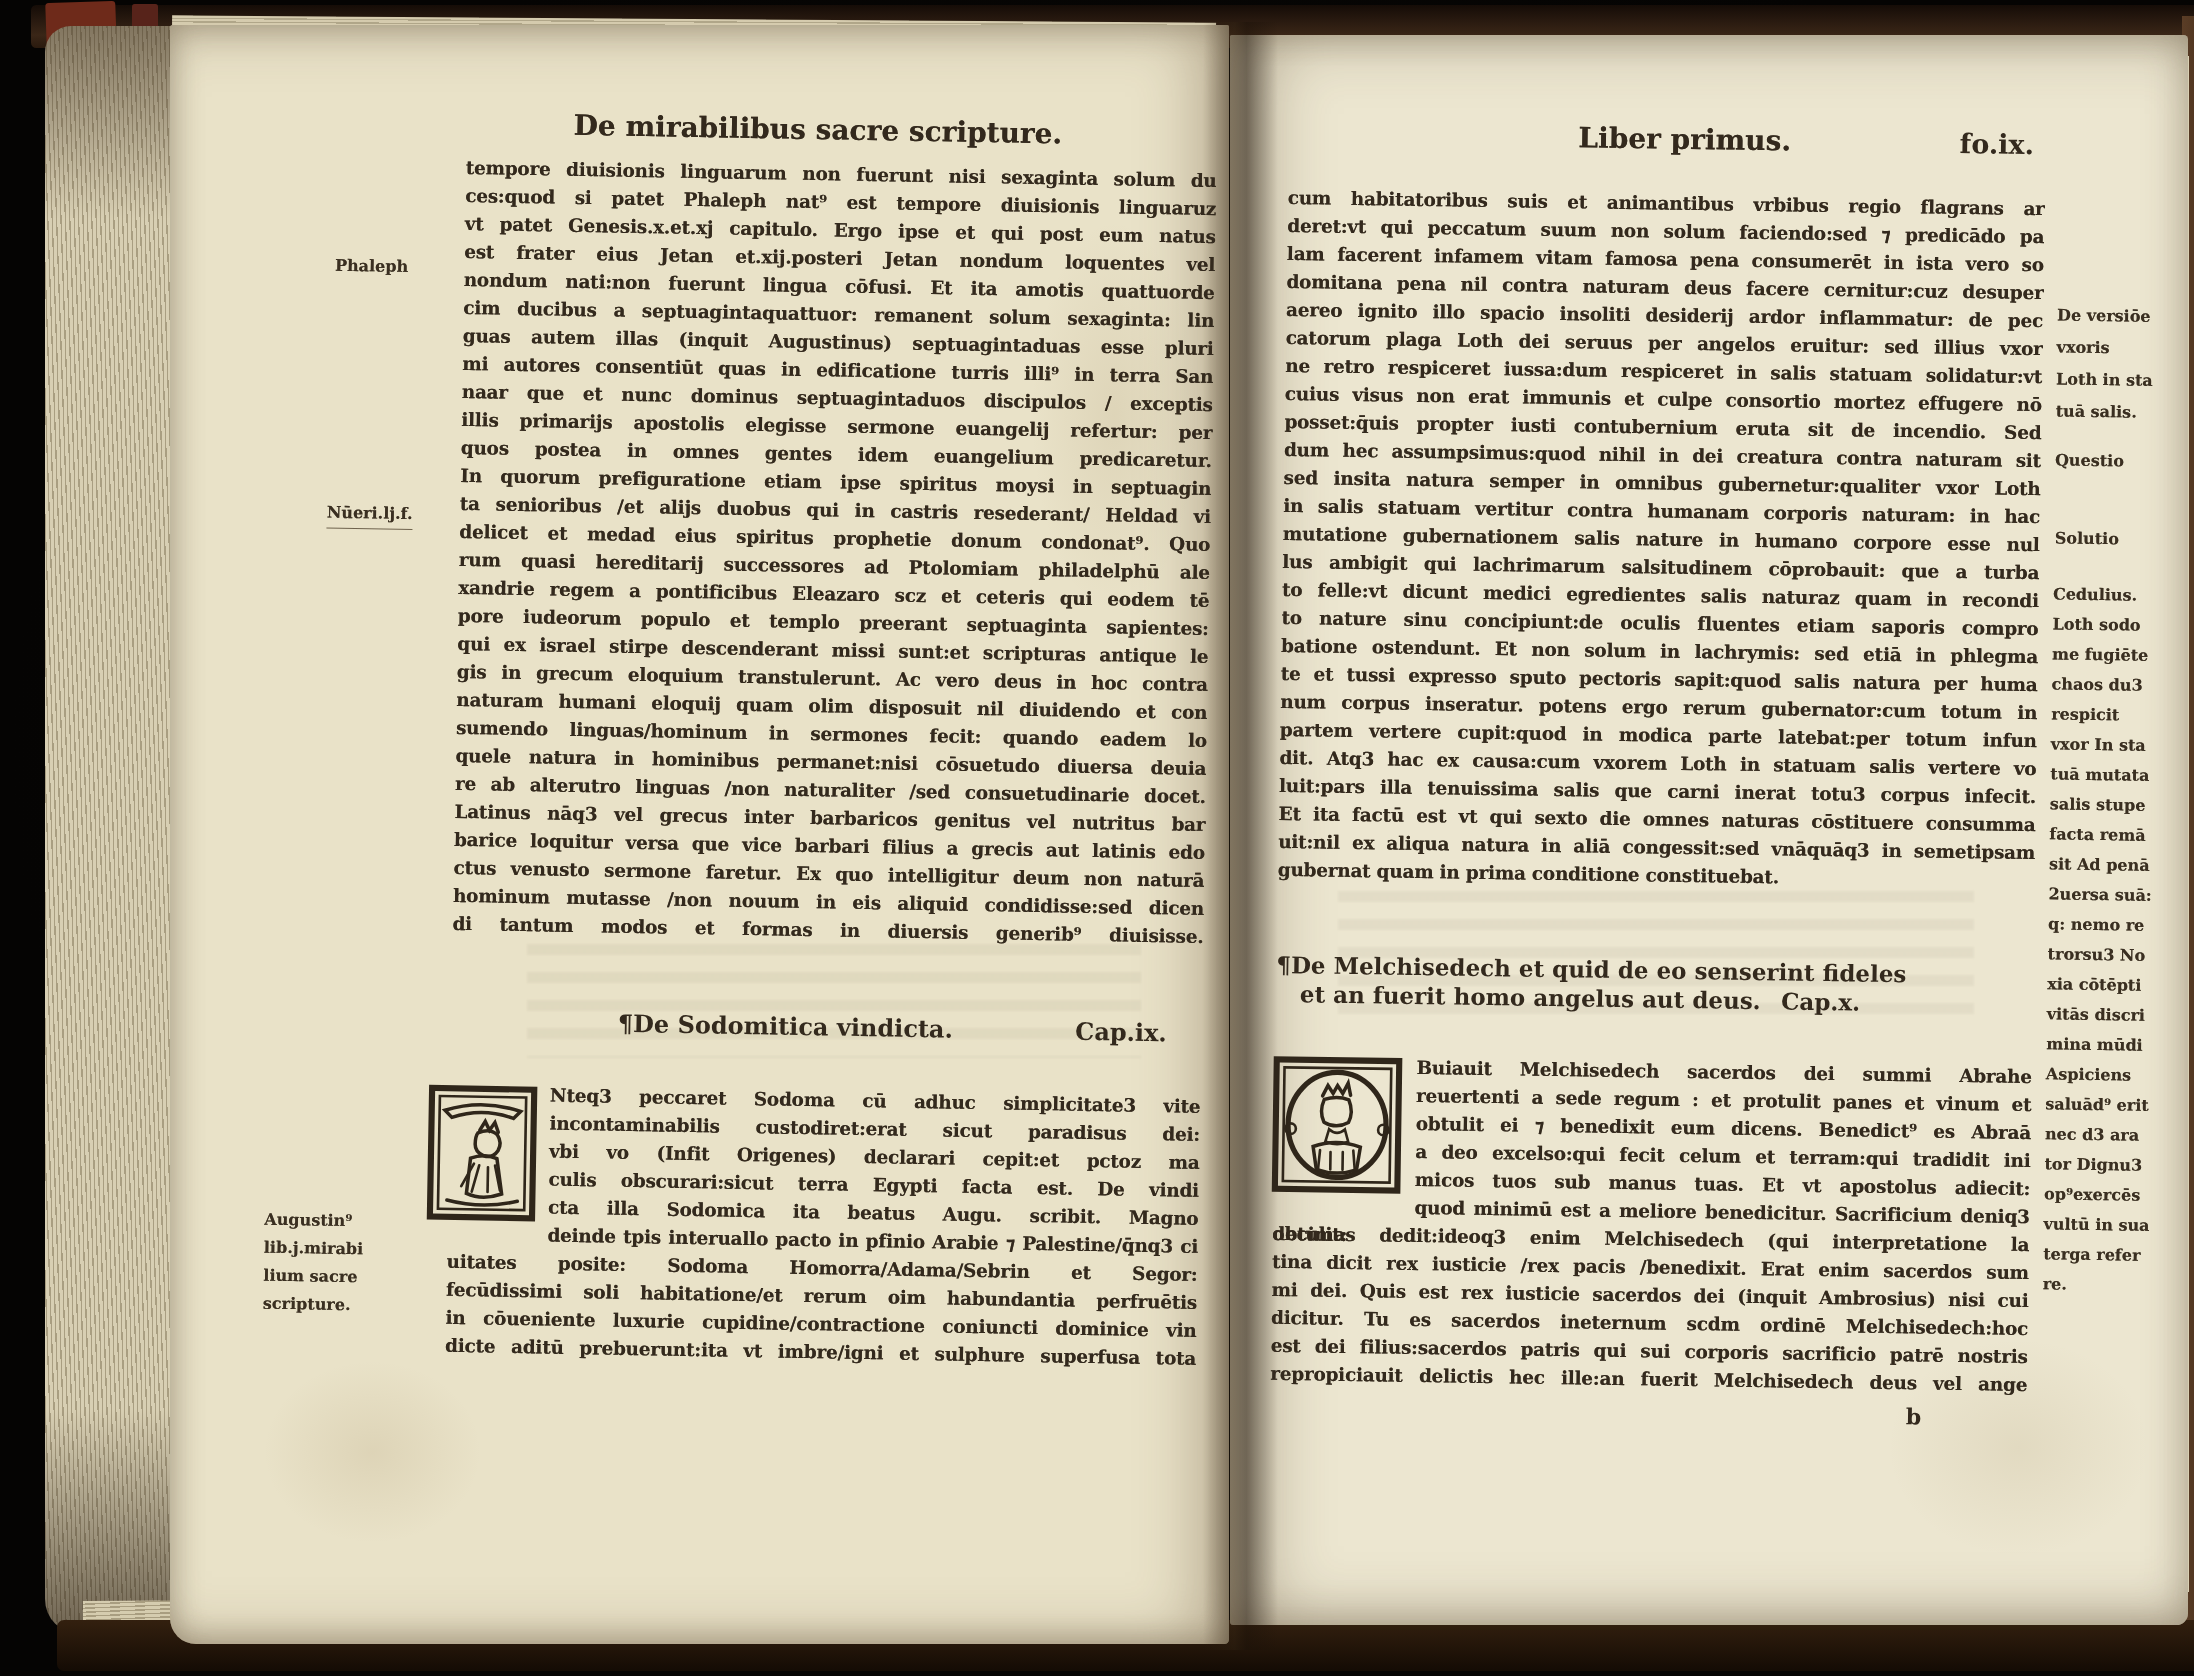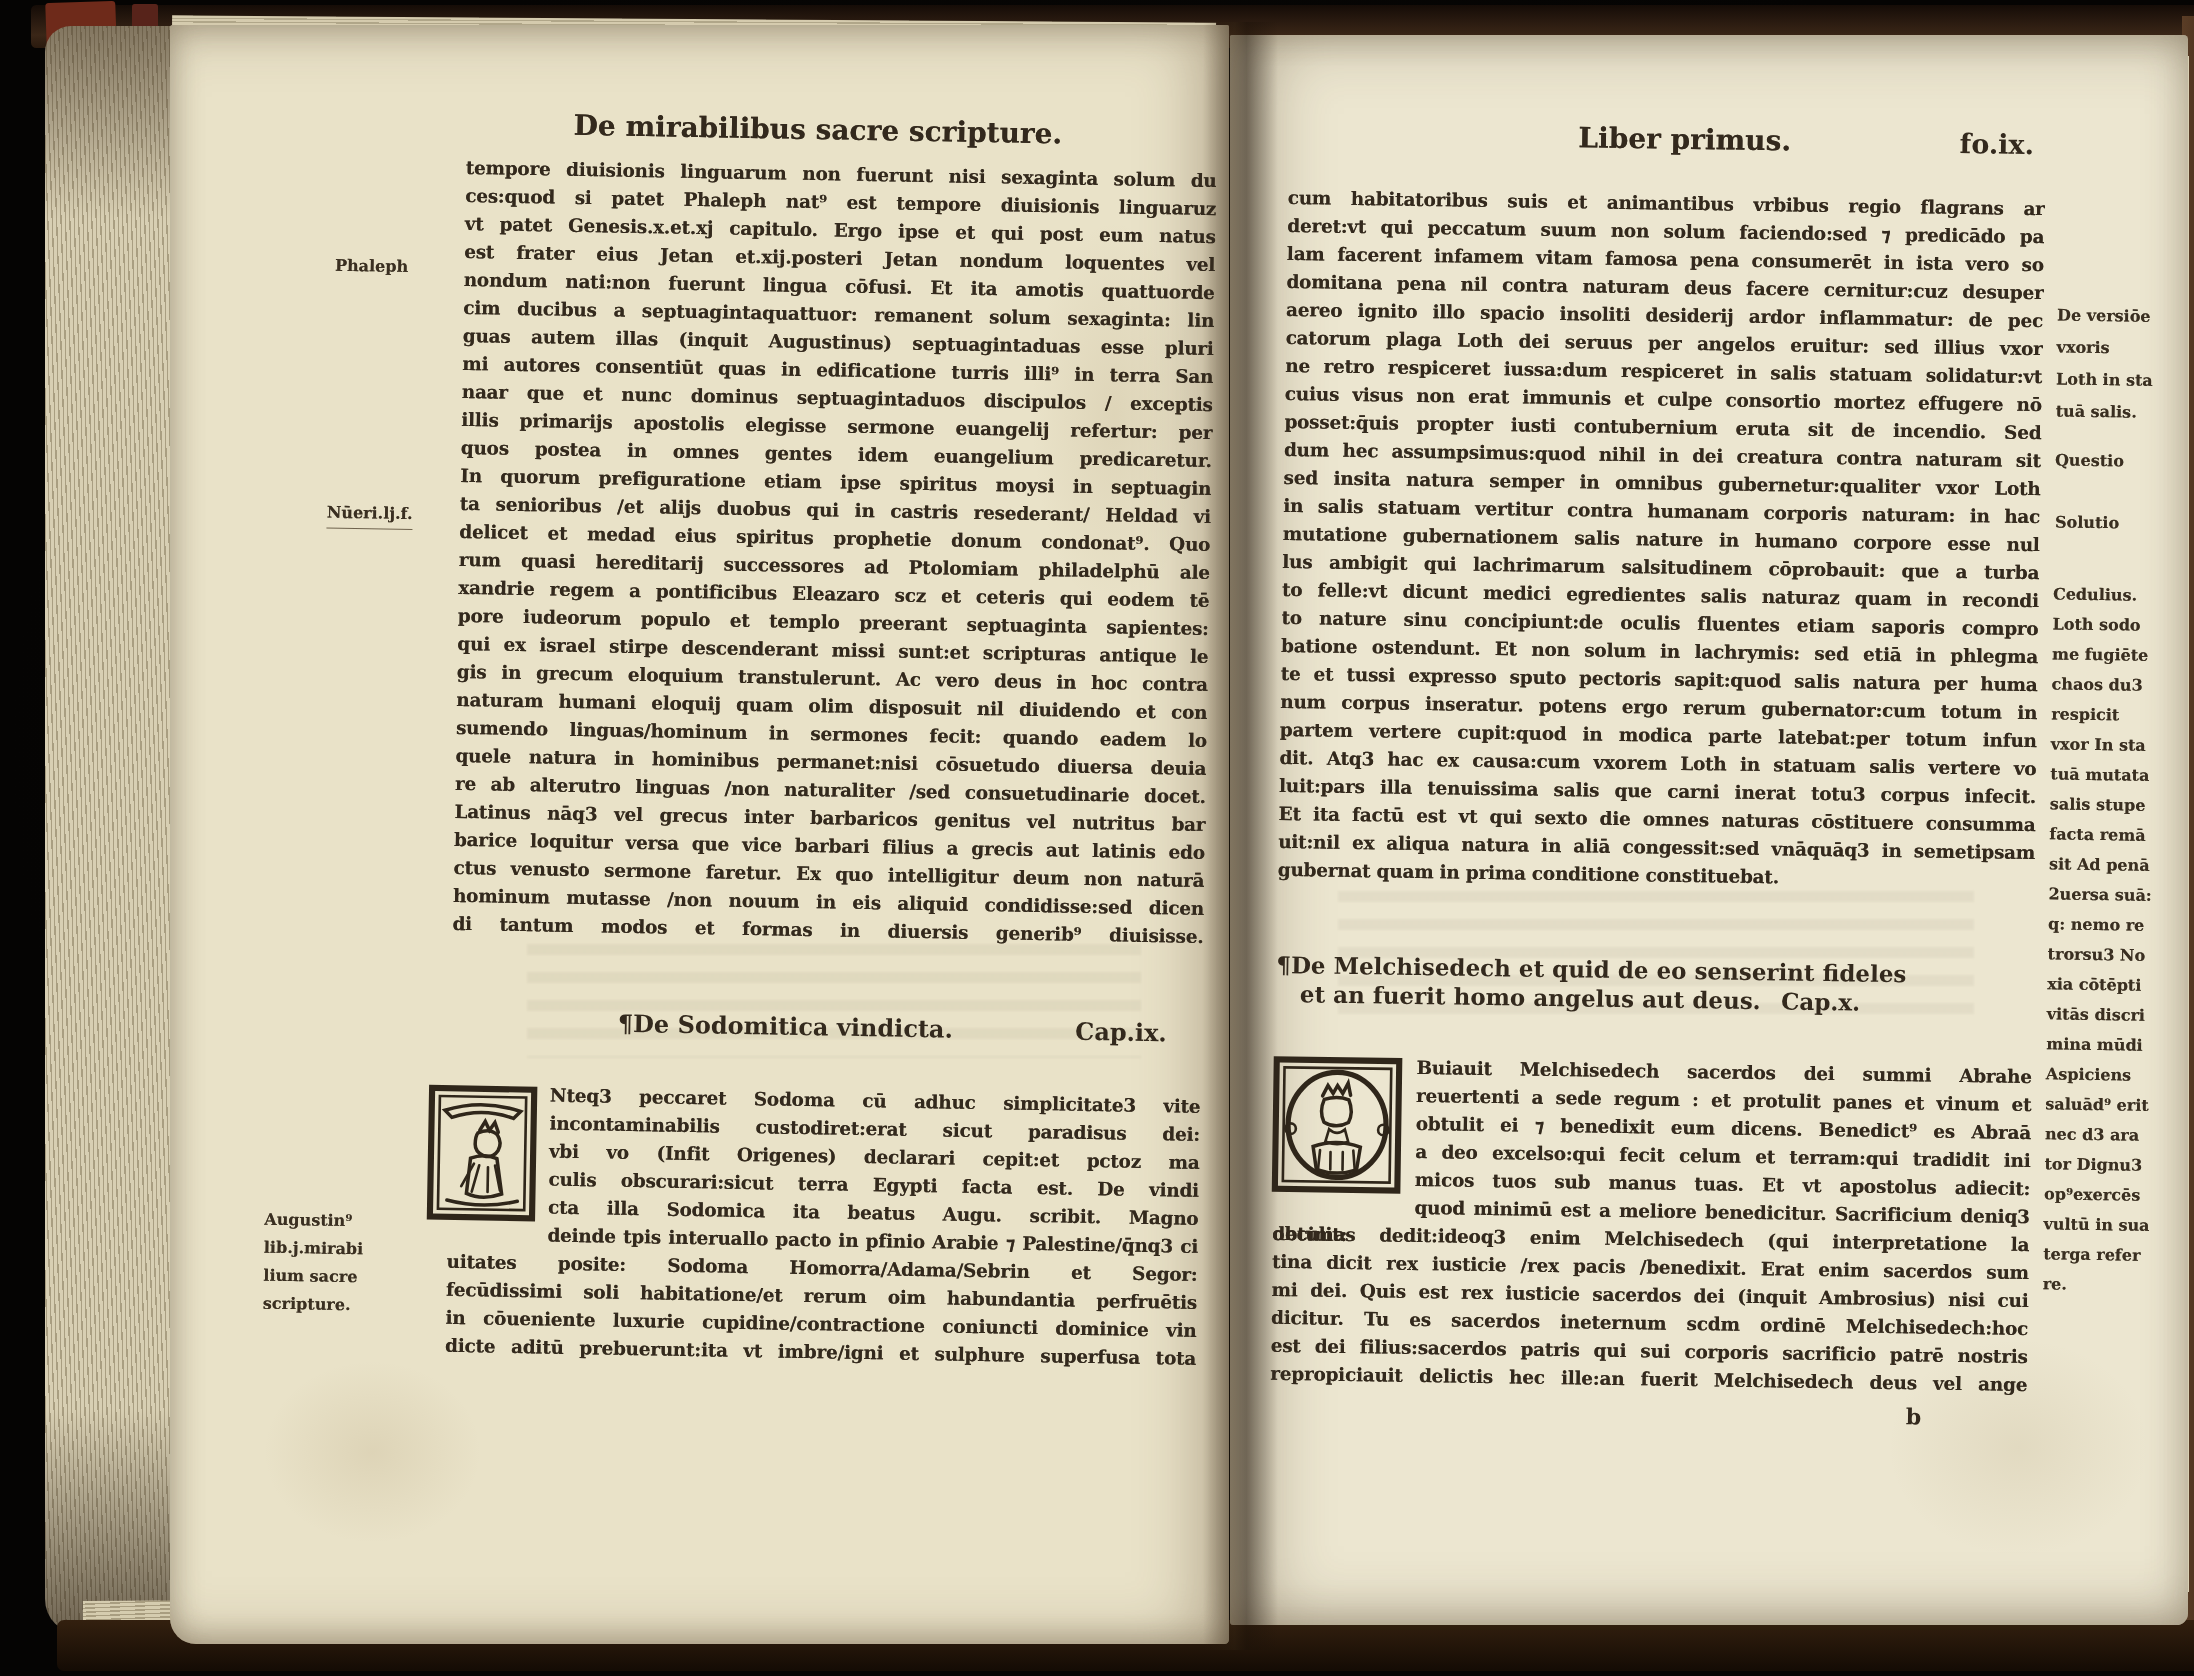--- a/index.html
+++ b/index.html
@@ -67,21 +67,21 @@
   .initO{width:132px;height:140px;margin:2.6px 12.3px 0 -2.6px;}
   .sig{position:absolute;left:636px;top:1210px;font-size:22px;font-weight:700;}
   
   .mn{position:absolute;font-weight:700;font-size:16px;line-height:29px;color:#3a2f21;
     text-shadow:0 0 0.4px rgba(50,40,25,.6);white-space:nowrap;}
   .mn-phaleph{left:-129px;top:99px;}
   .mn-numeri{left:-133px;top:346px;border-bottom:1.8px solid rgba(60,45,25,.7);padding-bottom:0.9px;}
   .mn-aug{left:-183px;top:1055px;line-height:28px;}
   .mn-versione{left:771px;top:104px;line-height:32px;}
   .mn-questio{left:771px;top:250px;}
-  .mn-solutio{left:772px;top:312px;}
+  .mn-solutio{left:772px;top:328px;}
   .mn-sedulius{left:771px;top:384px;line-height:30px;}
   .mnl{display:block;}
   svg .wc{stroke:#2f261a;fill:none;stroke-linecap:round;}
 </style>
 </head>
 <body>
 
 <div id="photo">
 
   <div class="leather-top"></div>

